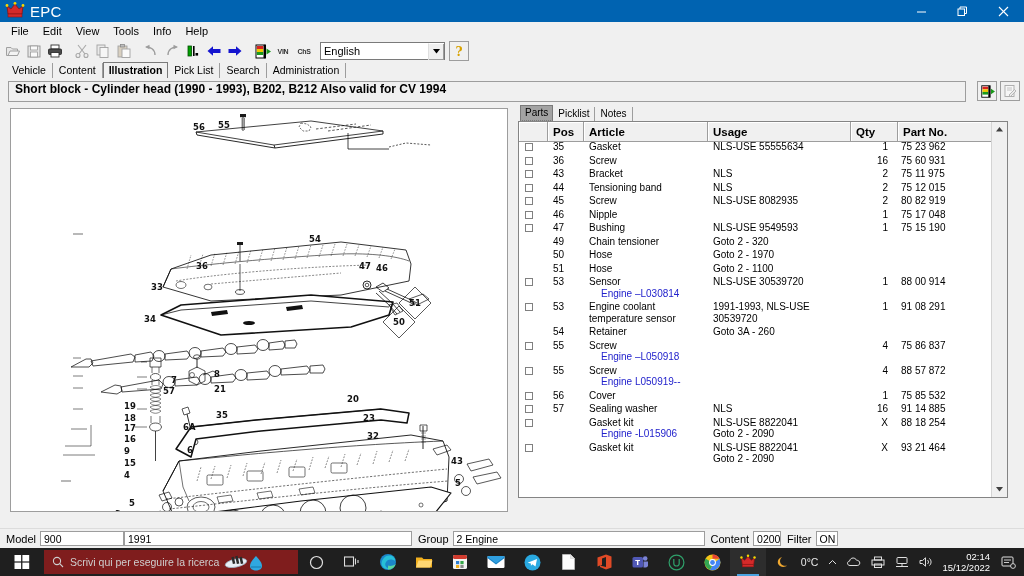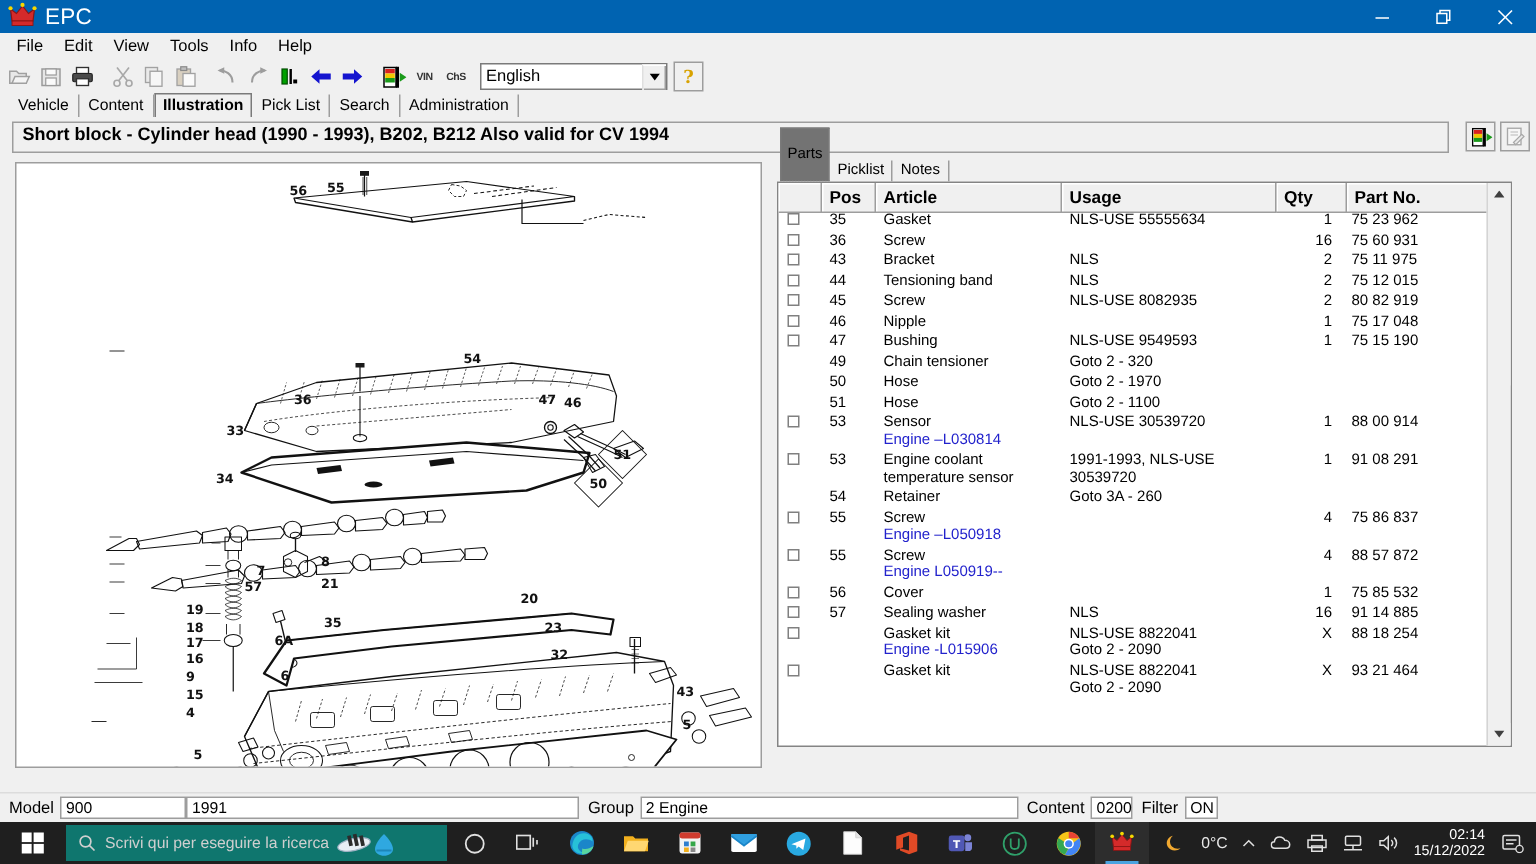--- a/index.html
+++ b/index.html
@@ -89,22 +89,22 @@
   }
   .illus svg{display:block;}
   .zoomtools{position:absolute;left:14px;top:495px;display:flex;}
   .ztool{width:19px;height:19px;border:1px solid #9d9d9d;background:#f0f0f0;
     display:flex;align-items:center;justify-content:center;margin-right:5px;box-sizing:border-box;}
 
   
   .partspane{position:absolute;left:518px;top:28px;width:490px;height:400px;}
   .ptabs{display:flex;align-items:flex-end;height:15px;padding-left:2px;}
   .ptab{font-size:10px;padding:1px 5px;border-right:1px solid #9d9d9d;line-height:12px;color:#000;}
-  .ptab.active{border:1px solid #7a7a7a;border-bottom:none;background:#737373;
-     border-bottom:1px dotted #7a7a7a;padding:11px 4px;}
+  .ptab.active{border:1px solid #7a7a7a;border-bottom:none;background:#a3a3a3;
+     border-bottom:1px dotted #7a7a7a;padding:1px 4px;}
   .grid{
     position:absolute;left:0;top:15px;width:490px;height:377px;
     background:#fff;border:1px solid #848484;box-sizing:border-box;
   }
   table.pt{border-collapse:collapse;width:473px;table-layout:fixed;}
   table.pt th{
     background:#f0f0f0;border-right:1px solid #9d9d9d;border-bottom:1px solid #9d9d9d;
     font-size:11.5px;font-weight:bold;text-align:left;padding:2px 0 2px 5px;
     box-shadow:inset 1px 1px 0 #ffffff;height:15px;color:#000;
   }
@@ -113,21 +113,21 @@
     line-height:11.5px;
   }
   .cb{width:8px;height:8px;border:1px solid #808080;background:#fff;display:inline-block;
       vertical-align:middle;box-sizing:border-box;}
   .cbcell{width:22px;padding-left:6px !important;}
   .poscell{width:30px;font-weight:normal;}
   .artcell{width:118px;}
   .usecell{width:137px;}
   .qtycell{width:32px;text-align:right;padding-right:9px !important;}
   .pncell{width:90px;margin-left:41px;}
-  .engref{color:#2222cc;display:block;}
+  .engref{color:#2222cc;display:block;margin-left:12px;}
   .gridbody{position:absolute;left:0;top:18px;width:472px;height:356px;overflow:hidden;}
   .scrollbar{
     position:absolute;right:0;top:0;width:15px;height:375px;background:#f0f0f0;
     border-left:1px solid #d4d4d4;
   }
   .sbtn{width:15px;height:15px;background:#f0f0f0;display:flex;align-items:center;
      justify-content:center;font-size:7px;color:#505050;}
   .sbtn.bot{position:absolute;bottom:0;left:0;}
   .sthumb{position:absolute;left:0;top:15px;width:15px;height:120px;background:#f0f0f0;}
 
@@ -144,21 +144,21 @@
     margin-right:0px;
   }
 
   
   .taskbar{
     position:absolute;left:0;top:548px;width:1024px;height:28px;
     background:#1f1f1f;display:flex;align-items:center;
   }
   .startbtn{width:44px;height:28px;display:flex;align-items:center;justify-content:center;}
   .searchbox{
-    width:254px;height:24px;background:#0f766e;display:flex;align-items:center;
+    width:254px;height:24px;background:#7f1d1d;display:flex;align-items:center;
     margin-left:0px;
   }
   .searchbox .stxt{color:#cfcfcf;font-size:10.5px;margin-left:6px;}
   .tbicon{width:36px;height:28px;display:flex;align-items:center;justify-content:center;position:relative;}
   .tbicon.activeapp::after{content:"";position:absolute;bottom:0;left:7px;width:22px;height:2px;background:#4aa3e0;}
   .tbicon.running{background:#2d2d2d;}
   .tray{position:absolute;right:0;top:0;height:28px;display:flex;align-items:center;}
   .trayitem{color:#e8e8e8;font-size:10.5px;padding:0 5px;display:flex;align-items:center;}
   .clock{color:#fff;font-size:9.5px;line-height:11px;text-align:right;padding:0 6px 0 4px;}
   .nobr{white-space:nowrap;}
@@ -861,21 +861,21 @@
               </svg>
           </div>
         </div>
       </div>
     </div>
   </div>
 
   <div class="statusbar">
     <span class="slabel">Model</span>
     <span class="sfield" style="width:84px;">900</span>
-    <span class="sfield" style="width:262px;">1991</span>
+    <span class="sfield" style="width:288px;">1991</span>
     <span class="slabel">Group</span>
     <span class="sfield" style="width:252px;">2 Engine</span>
     <span class="slabel">Content</span>
     <span class="sfield" style="width:28px;">0200</span>
     <span class="slabel">Filter</span>
     <span class="sfield" style="width:22px;">ON</span>
   </div>
 
   <div class="taskbar">
 

